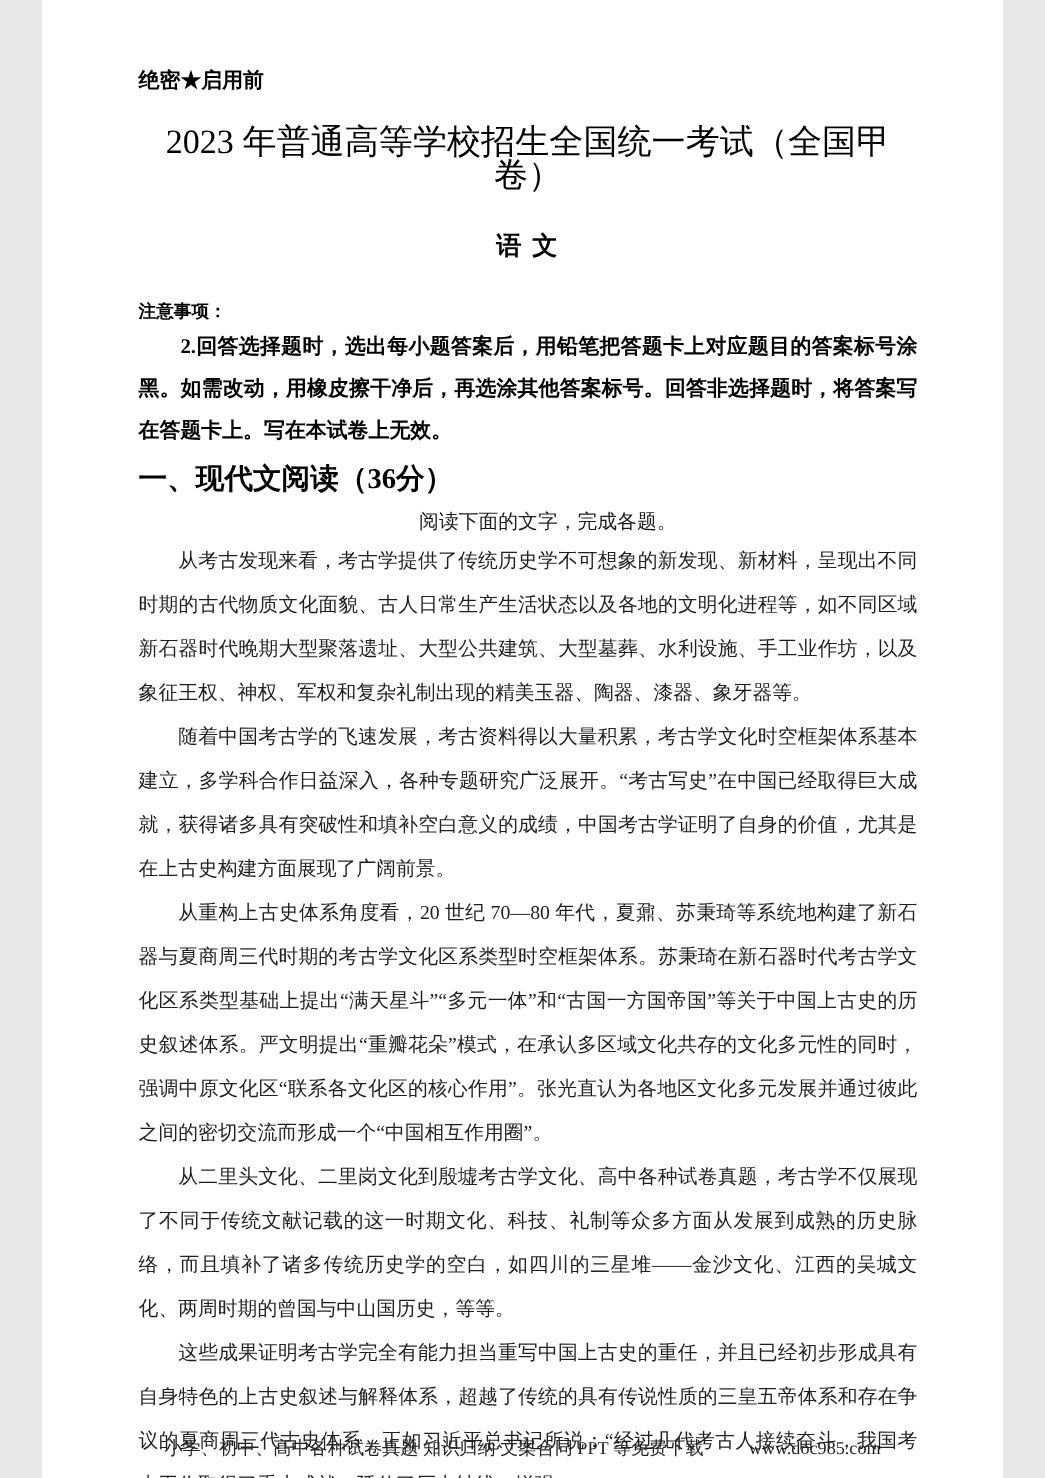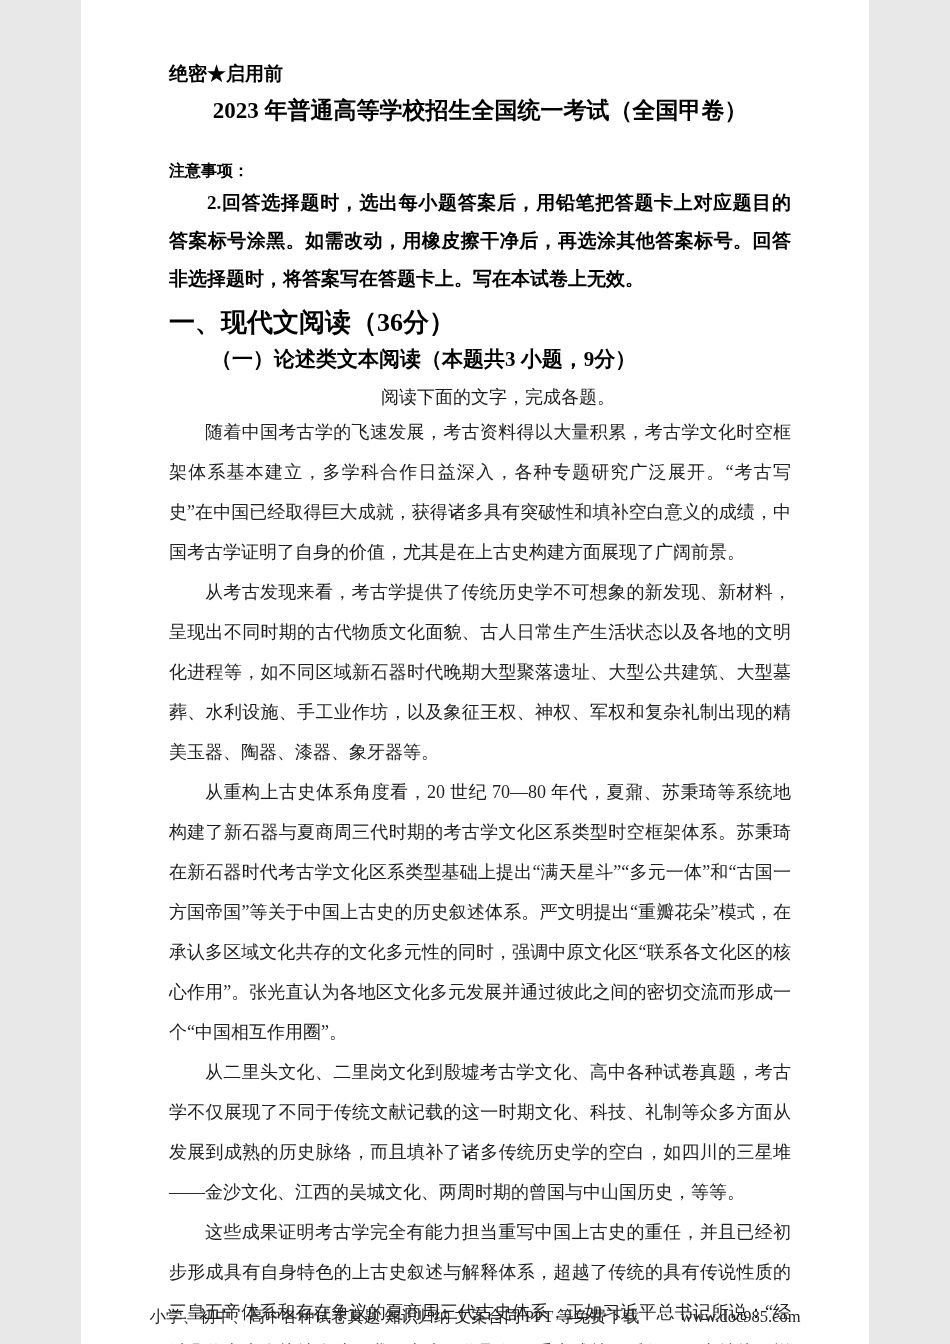--- a/index.html
+++ b/index.html
@@ -1,37 +1,37 @@
 <!DOCTYPE html>
 <html><head>
 <meta charset="utf-8">
 <style>
   html, body { margin: 0; padding: 0; background: #e8e8e8; }
   .page {
     position: relative;
-    width: 788px;
+    width: 874px;
     height: 1344px;
     margin: 0 auto;
     background: #ffffff;
     color: #000000;
     font-family: "Liberation Serif", "DejaVu Serif", serif;
     box-sizing: border-box;
     padding: 62px 78px 0 88px;
     overflow: hidden;
   }
   .classified {
     font-size: 19px;
     font-weight: bold;
     line-height: 24px;
     text-align: left;
   }
   .title {
-    margin-top: 10px;
-    font-size: 23px;
-    font-weight: bold;
+    margin-top: 28px;
+    font-size: 31px;
+    font-weight: normal;
     line-height: 30px;
     text-align: center;
   }
   .subject {
     margin-top: 35px;
     font-size: 23px;
     font-weight: bold;
     line-height: 30px;
     text-align: center;
     letter-spacing: 2px;
@@ -95,35 +95,35 @@
 </style>
 </head>
 <body>
 
 <div class="page">
 
   <div class="classified">绝密★启用前</div>
 
   <div class="title">2023 年普通高等学校招生全国统一考试（全国甲卷）</div>
 
+  <div class="subject">语 文</div>
 
   <div class="notice">
     <div class="notice-heading">注意事项：</div>
     <p class="notice-item">2.回答选择题时，选出每小题答案后，用铅笔把答题卡上对应题目的答案标号涂黑。如需改动，用橡皮擦干净后，再选涂其他答案标号。回答非选择题时，将答案写在答题卡上。写在本试卷上无效。</p>
   </div>
 
   <div class="sec-heading">一、现代文阅读（36分）</div>
 
-  <div class="subsec-heading">（一）论述类文本阅读（本题共3 小题，9分）</div>
 
   <p class="instruction">阅读下面的文字，完成各题。</p>
 
   <div>
+    <p class="body-para">从考古发现来看，考古学提供了传统历史学不可想象的新发现、新材料，呈现出不同时期的古代物质文化面貌、古人日常生产生活状态以及各地的文明化进程等，如不同区域新石器时代晚期大型聚落遗址、大型公共建筑、大型墓葬、水利设施、手工业作坊，以及象征王权、神权、军权和复杂礼制出现的精美玉器、陶器、漆器、象牙器等。</p>
     <p class="body-para">随着中国考古学的飞速发展，考古资料得以大量积累，考古学文化时空框架体系基本建立，多学科合作日益深入，各种专题研究广泛展开。“考古写史”在中国已经取得巨大成就，获得诸多具有突破性和填补空白意义的成绩，中国考古学证明了自身的价值，尤其是在上古史构建方面展现了广阔前景。</p>
-    <p class="body-para">从考古发现来看，考古学提供了传统历史学不可想象的新发现、新材料，呈现出不同时期的古代物质文化面貌、古人日常生产生活状态以及各地的文明化进程等，如不同区域新石器时代晚期大型聚落遗址、大型公共建筑、大型墓葬、水利设施、手工业作坊，以及象征王权、神权、军权和复杂礼制出现的精美玉器、陶器、漆器、象牙器等。</p>
     <p class="body-para">从重构上古史体系角度看，20 世纪 70—80 年代，夏鼐、苏秉琦等系统地构建了新石器与夏商周三代时期的考古学文化区系类型时空框架体系。苏秉琦在新石器时代考古学文化区系类型基础上提出“满天星斗”“多元一体”和“古国一方国帝国”等关于中国上古史的历史叙述体系。严文明提出“重瓣花朵”模式，在承认多区域文化共存的文化多元性的同时，强调中原文化区“联系各文化区的核心作用”。张光直认为各地区文化多元发展并通过彼此之间的密切交流而形成一个“中国相互作用圈”。</p>
     <p class="body-para">从二里头文化、二里岗文化到殷墟考古学文化、高中各种试卷真题，考古学不仅展现了不同于传统文献记载的这一时期文化、科技、礼制等众多方面从发展到成熟的历史脉络，而且填补了诸多传统历史学的空白，如四川的三星堆——金沙文化、江西的吴城文化、两周时期的曾国与中山国历史，等等。</p>
     <p class="body-para">这些成果证明考古学完全有能力担当重写中国上古史的重任，并且已经初步形成具有自身特色的上古史叙述与解释体系，超越了传统的具有传说性质的三皇五帝体系和存在争议的夏商周三代古史体系，正如习近平总书记所说：“经过几代考古人接续奋斗，我国考古工作取得了重大成就，延伸了历史轴线，增强</p>
   </div>
 
   <div class="footer">
     <span>小学、初中、高中各种试卷真题 知识归纳 文案合同 PPT 等免费下载</span><span class="site">www.doc985.com</span>
   </div>
 
 </div>

